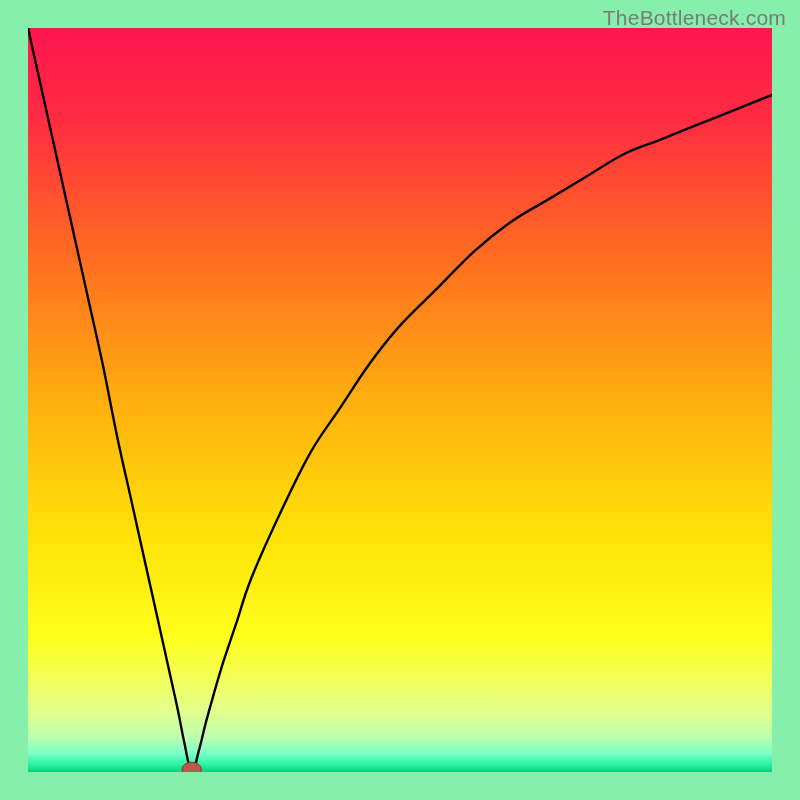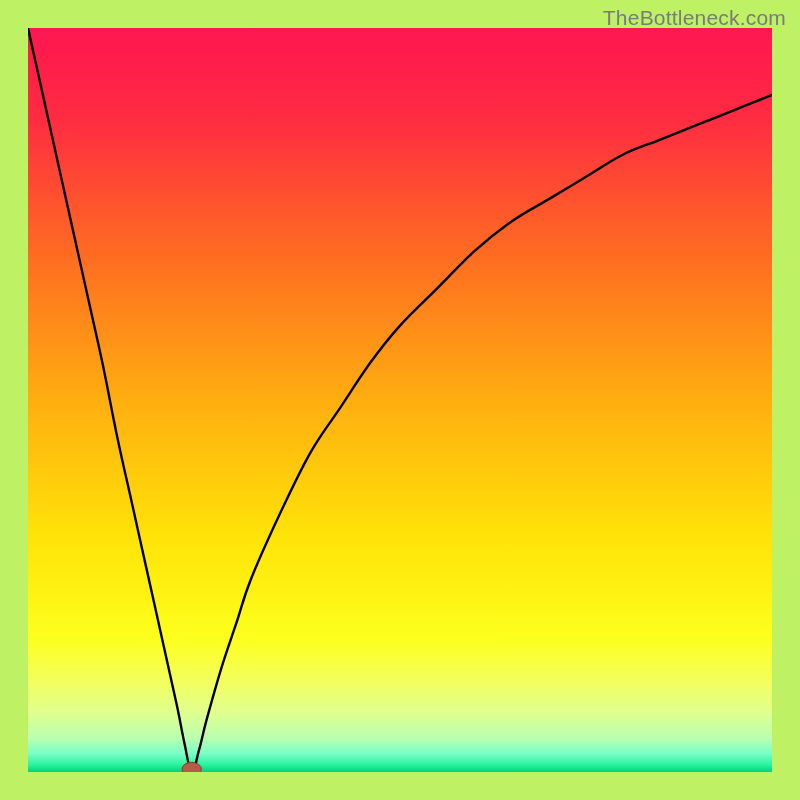--- a/index.html
+++ b/index.html
@@ -8,21 +8,21 @@
     width: 800px;
     height: 800px;
     overflow: hidden;
     background: #000;
     font-family: Arial, Helvetica, sans-serif;
   }
   .frame {
     position: relative;
     width: 800px;
     height: 800px;
-    background: #bef264;
+    background: #86efac;
   }
   .plot {
     position: absolute;
     left: 28px;
     top: 28px;
     width: 744px;
     height: 744px;
     overflow: hidden;
   }
   .watermark {

